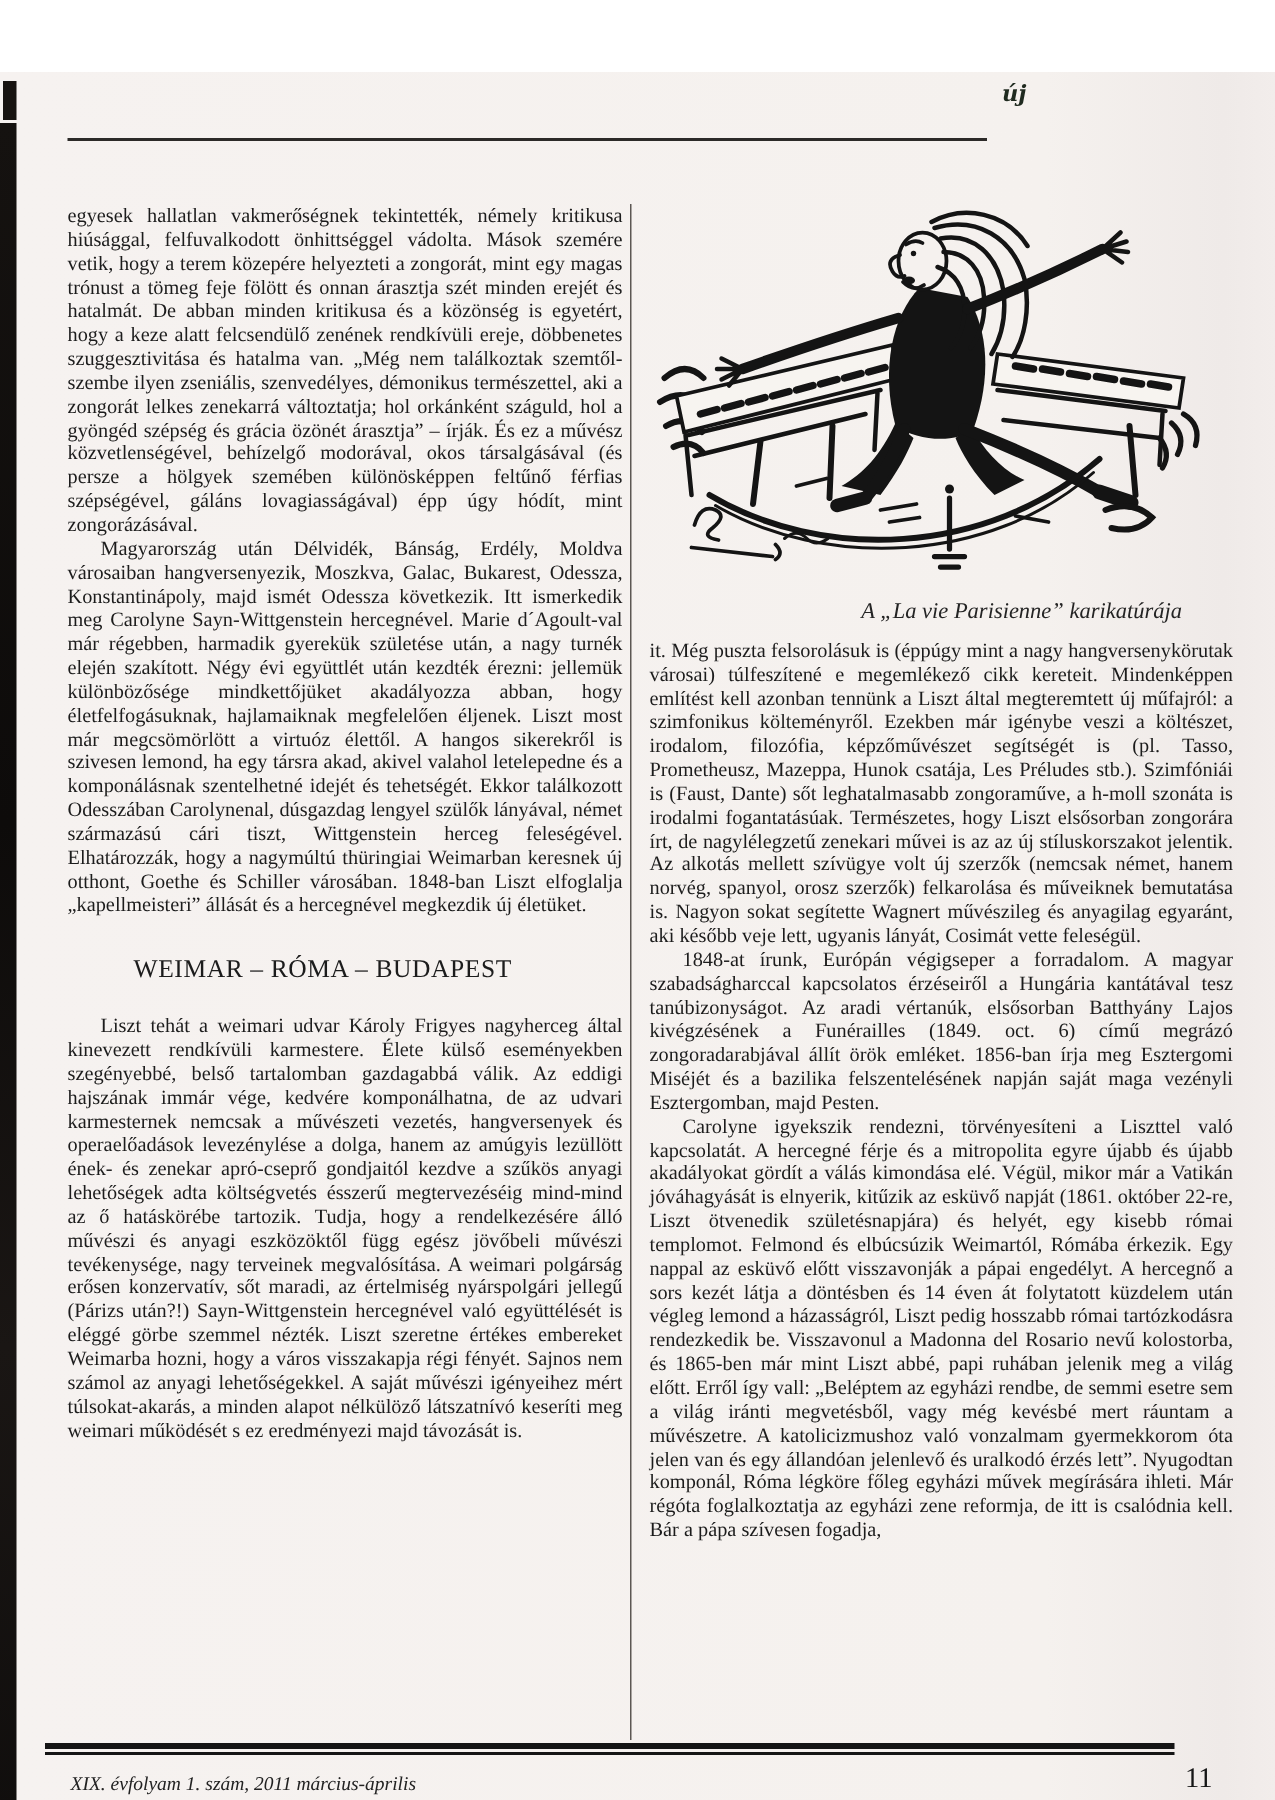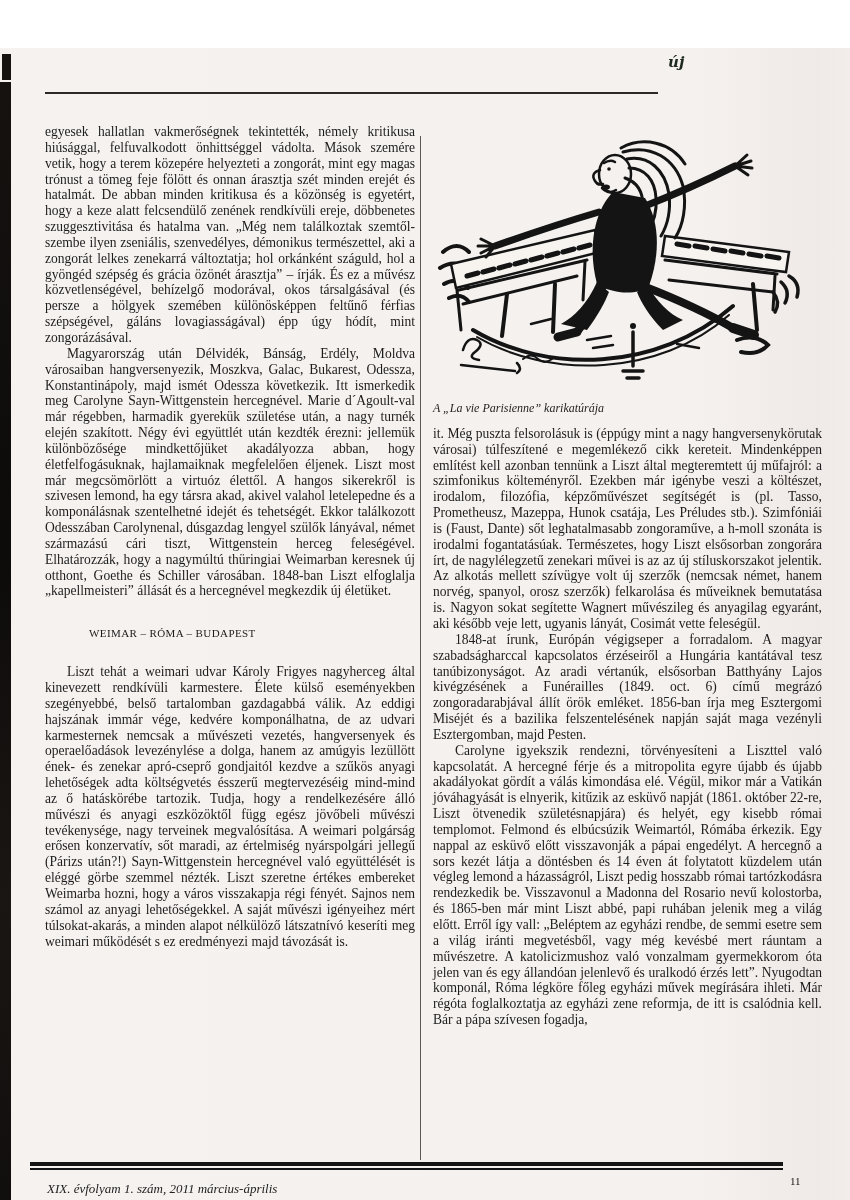--- a/index.html
+++ b/index.html
@@ -28,52 +28,52 @@
     font-family:"DejaVu Serif", serif; font-weight:bold;
     font-size:41px; line-height:1; letter-spacing:0px;
   }
   .logo-prefix {
     position:absolute; left:0px; top:-1px;
     font-family:"DejaVu Serif", serif; font-weight:bold; font-style:italic;
     font-size:15px;
   }
 
   
-  .col { position:absolute; top:76px; font-size:13.55px; line-height:15.85px; text-align:justify; color:#1c1c1c; }
+  .col { position:absolute; top:88px; font-size:13.55px; line-height:15.85px; text-align:justify; color:#1c1c1c; }
   .col-left  { left:45px;  width:370px; }
   .col-right { left:433px; width:389px; top:86px; }
   .col p { margin:0; }
   .indent { text-indent:22px; }
   .col-divider { position:absolute; left:420px; top:88px; width:1.3px; height:1024px; background:#5c5753; }
 
   .section-heading {
     margin:27px 0 22px 44px;
-    font-size:11px; letter-spacing:0.4px; font-weight:normal;
+    font-size:17px; letter-spacing:0.4px; font-weight:normal;
     text-align:left;
   }
 
   
   .figure { width:389px; margin-bottom:9px; }
   .figure svg { display:block; margin-left:2px; }
   .figure-caption {
-    text-align:left; font-style:italic; font-size:12px;
+    text-align:right; font-style:italic; font-size:15px;
     margin-top:5px; margin-right:34px; color:#242424;
   }
 
   
   .footer-rule { position:absolute; left:30px; top:1114px; width:753px; }
   .footer-rule .thick { height:3.5px; background:#151515; }
   .footer-rule .thin  { height:1.8px; background:#151515; margin-top:2.5px; }
   .footer-issue {
     position:absolute; left:47px; top:1133px;
     font-style:italic; font-size:13px; color:#222;
   }
   .footer-page {
     position:absolute; left:790px; top:1127px;
-    font-size:11px; color:#161616;text-align:right;
+    font-size:19px; color:#161616;text-align:right;
   }
 </style>
 </head>
 <body>
 
 <div class="page">
 
   <div class="scan-bar"></div>
   <div class="scan-notch"></div>
 

